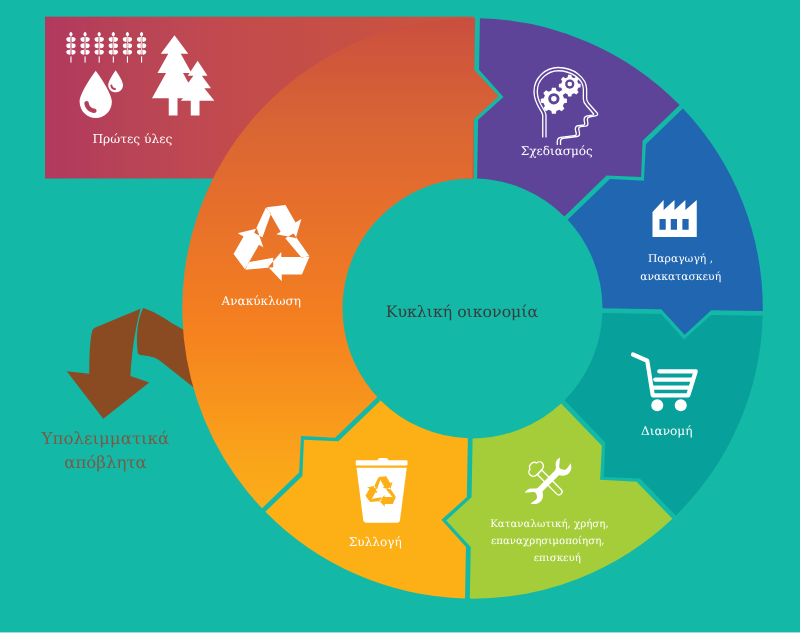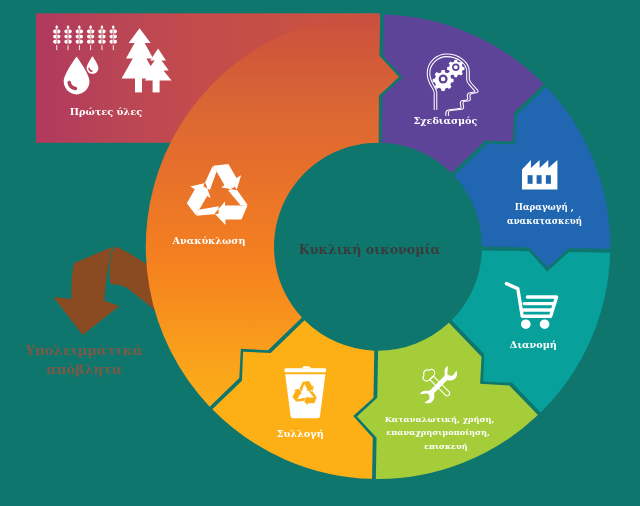--- a/index.html
+++ b/index.html
@@ -1,17 +1,17 @@
 <!DOCTYPE html>
 <html><head>
 <meta charset="utf-8">
 <style>
   html, body { margin:0; padding:0; background:#ffffff; }
   body { width:640px; height:506px; font-family:"DejaVu Serif", serif; }
-  #stage { position:relative; width:640px; height:506px; overflow:hidden; background:#0f766e;font-weight:bold; }
+  #stage { position:relative; width:640px; height:506px; overflow:hidden; background:#14b8a6; }
   svg.layer { position:absolute; left:0; top:0; width:640px; height:506px; }
 </style>
 </head>
 <body>
 
 <div id="stage">
 
 <svg class="layer" viewBox="0 0 640 506">
   <defs>
     <linearGradient id="gRaw" x1="36" y1="0" x2="379" y2="0" gradientUnits="userSpaceOnUse">

